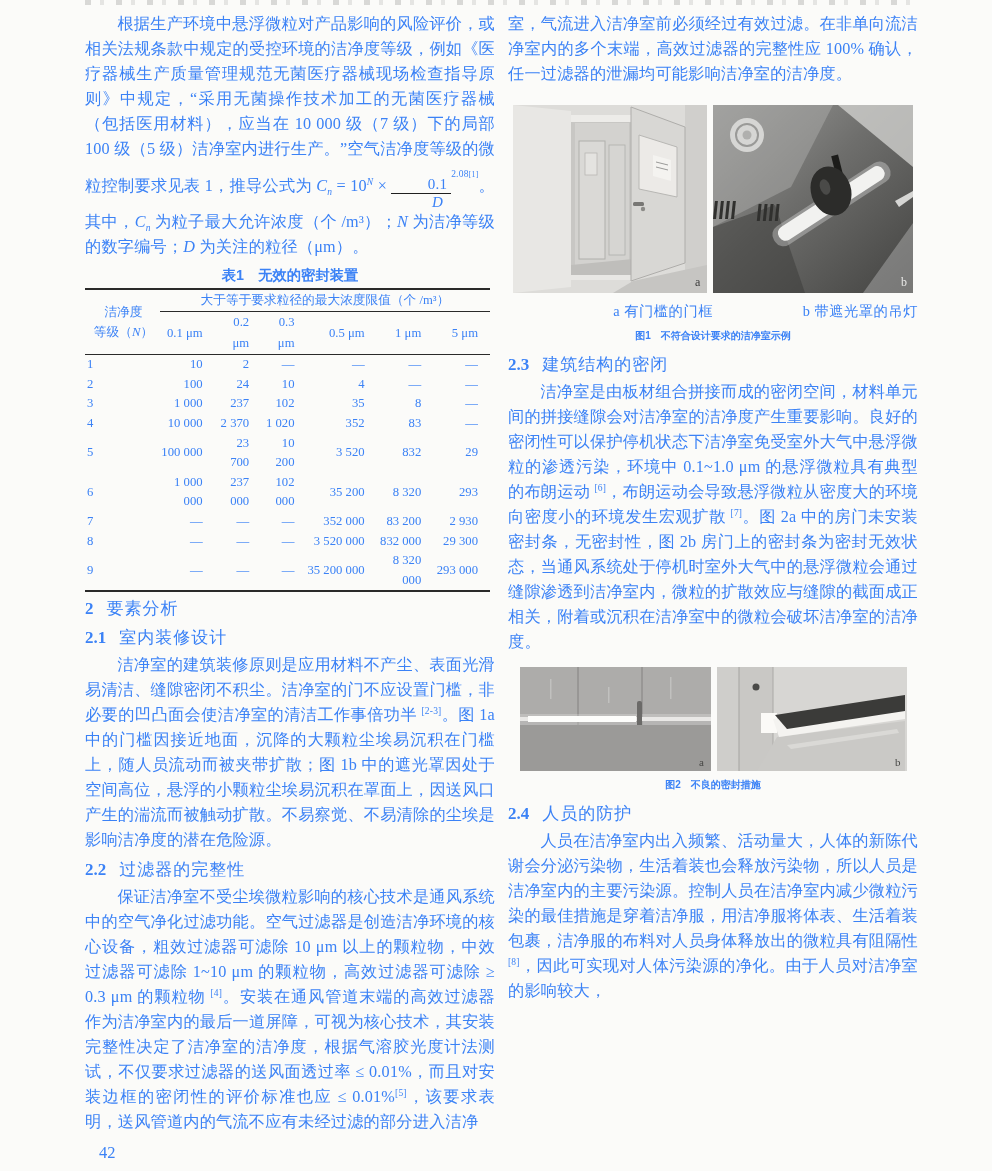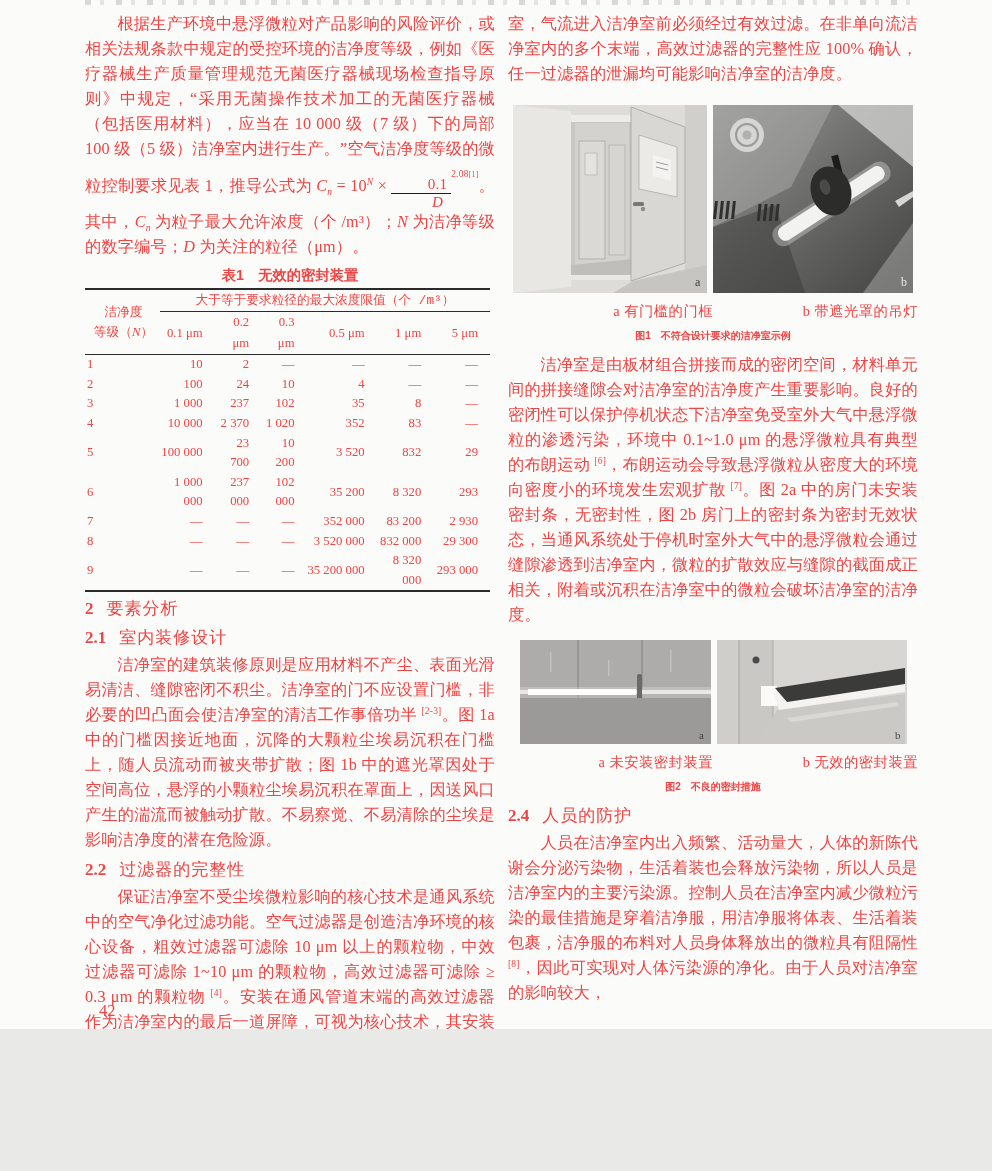--- a/index.html
+++ b/index.html
@@ -1,17 +1,17 @@
 <!DOCTYPE html>
 <html lang="zh"><head>
 <meta charset="utf-8">
 <style>
   html,body{margin:0;padding:0;background:#e9e9e7;}
-  .page{position:relative;width:992px;height:1029px;background:#fbfbf9;overflow:hidden;
-        font-family:"Liberation Serif","DejaVu Serif",serif;color:#ef4444;}
+  .page{position:relative;width:992px;height:1171px;background:#fbfbf9;overflow:hidden;
+        font-family:"Liberation Serif","DejaVu Serif",serif;color:#3b82f6;}
   .top-remnant{position:absolute;left:85px;top:0;width:833px;height:5px;opacity:.45;
         background:repeating-linear-gradient(90deg,rgba(110,110,108,.55) 0 6px,transparent 6px 15px,rgba(110,110,108,.35) 15px 19px,transparent 19px 31px);}
   .cols{position:absolute;left:85px;top:12px;width:833px;display:flex;gap:13px;}
   .col{width:410px;}
   .para{margin:0;font-size:16.2px;line-height:25px;text-align:justify;text-indent:2em;
         letter-spacing:.2px;}
   .para.no-indent{text-indent:0;}
   sup{font-size:9.5px;line-height:0;}
   sub{font-size:9.5px;line-height:0;}
   i{font-style:italic;}
@@ -26,21 +26,21 @@
   .tbl-caption{font-family:"Liberation Sans","DejaVu Sans",sans-serif;font-weight:bold;
         font-size:14.3px;text-align:center;margin:6px 0 3px;}
   table.grade{width:405px;border-collapse:collapse;table-layout:fixed;
         font-size:12.7px;border-top:2px solid #2a2a2a;margin:0;}
   table.grade col.c1{width:18.5%}table.grade col.c2{width:13.5%}table.grade col.c3{width:11.5%}
   table.grade col.c4{width:11.2%}table.grade col.c5{width:17.3%}table.grade col.c6{width:14%}
   table.grade col.c7{width:14%}
   table.grade th{font-weight:normal;padding:0;}
   table.grade .th-col1{text-align:center;vertical-align:middle;line-height:20px;
         border-bottom:1px solid #2a2a2a;padding-left:2px;}
-  table.grade .th-span{text-align:center;line-height:21px;border-bottom:1px solid #2a2a2a;font-family:Liberation Mono, monospace;}
+  table.grade .th-span{text-align:center;line-height:21px;border-bottom:1px solid #2a2a2a;}
   table.grade .th-size{text-align:right;padding-right:12px;line-height:21px;border-bottom:1px solid #2a2a2a;}
   table.grade td{line-height:19.6px;padding:0;}
   table.grade td.c-first{text-align:left;padding-left:2px;}
   table.grade td.c-num{text-align:right;padding-right:12px;}
   table.grade tbody tr:last-child td{border-bottom:2px solid #2a2a2a;}
   
   .sec{margin:5px 0 3px;font-size:17px;line-height:24px;}
   .sec .sec-num{font-weight:bold;margin-right:13px;font-family:"Liberation Serif","DejaVu Serif",serif;}
   .sec .sec-title{font-weight:normal;letter-spacing:1px;}
   
@@ -254,20 +254,21 @@
             <text x="188" y="181" font-size="12" font-family="Liberation Serif, serif" fill="#e8e8e6">b</text>
           </svg>
         </div>
         <div class="subcaps">
           <span>a 有门槛的门框</span>
           <span>b 带遮光罩的吊灯</span>
         </div>
         <div class="fig-caption">图1　不符合设计要求的洁净室示例</div>
       </div>
 
+      <h3 class="sec"><span class="sec-num">2.3</span><span class="sec-title">建筑结构的密闭</span></h3>
 
       <p class="para"><span>洁净室是由板材组合拼接而成的密闭空间，材料单元间的拼接缝隙会对洁净室的洁净度产生重要影响。良好的密闭性可以保护停机状态下洁净室免受室外大气中悬浮微粒的渗透污染，环境中 0.1~1.0 μm 的悬浮微粒具有典型的布朗运动 <sup>[6]</sup>，布朗运动会导致悬浮微粒从密度大的环境向密度小的环境发生宏观扩散 <sup>[7]</sup>。图 2a 中的房门未安装密封条，无密封性，图 2b 房门上的密封条为密封无效状态，当通风系统处于停机时室外大气中的悬浮微粒会通过缝隙渗透到洁净室内，微粒的扩散效应与缝隙的截面成正相关，附着或沉积在洁净室中的微粒会破坏洁净室的洁净度。</span></p>
 
       <div class="fig" style="margin-top:12px;">
         <div class="fig-row">
           <svg class="photo" width="191" height="104" viewBox="0 0 191 104">
             <rect width="191" height="104" fill="#a2a19f"></rect>
             <rect x="0" y="0" width="191" height="52" fill="#adacaa"></rect>
             <line x1="58" y1="0" x2="58" y2="104" stroke="#8a8987" stroke-width="1.2"></line>
             <line x1="122" y1="0" x2="122" y2="104" stroke="#8a8987" stroke-width="1.2"></line>
@@ -289,24 +290,20 @@
             <line x1="56" y1="0" x2="56" y2="104" stroke="#aaa9a6" stroke-width="1"></line>
             <circle cx="39" cy="20" r="3.5" fill="#4a4a48"></circle>
             <polygon points="60,70 188,54 188,104 40,104" fill="#cac9c6"></polygon>
             <rect x="44" y="46" width="16" height="20" fill="#fbfaf7"></rect>
             <polygon points="56,52 188,42 188,52 62,70" fill="#f4f3f0"></polygon>
             <polygon points="58,48 188,28 188,44 70,62" fill="#3b3b39"></polygon>
             <polygon points="70,78 180,62 182,66 74,82" fill="#e5e4e1" opacity="0.6"></polygon>
             <text x="178" y="99" font-size="11" font-family="Liberation Serif, serif" fill="#474745">b</text>
           </svg>
         </div>
-        <div class="subcaps">
-          <span>a 未安装密封装置</span>
-          <span>b 无效的密封装置</span>
-        </div>
         <div class="fig-caption">图2　不良的密封措施</div>
       </div>
 
       <h3 class="sec"><span class="sec-num">2.4</span><span class="sec-title">人员的防护</span></h3>
 
       <p class="para"><span>人员在洁净室内出入频繁、活动量大，人体的新陈代谢会分泌污染物，生活着装也会释放污染物，所以人员是洁净室内的主要污染源。控制人员在洁净室内减少微粒污染的最佳措施是穿着洁净服，用洁净服将体表、生活着装包裹，洁净服的布料对人员身体释放出的微粒具有阻隔性 <sup>[8]</sup>，因此可实现对人体污染源的净化。由于人员对洁净室的影响较大，</span></p>
     </div>
   </div>
 
   <div class="page-number">42</div>

